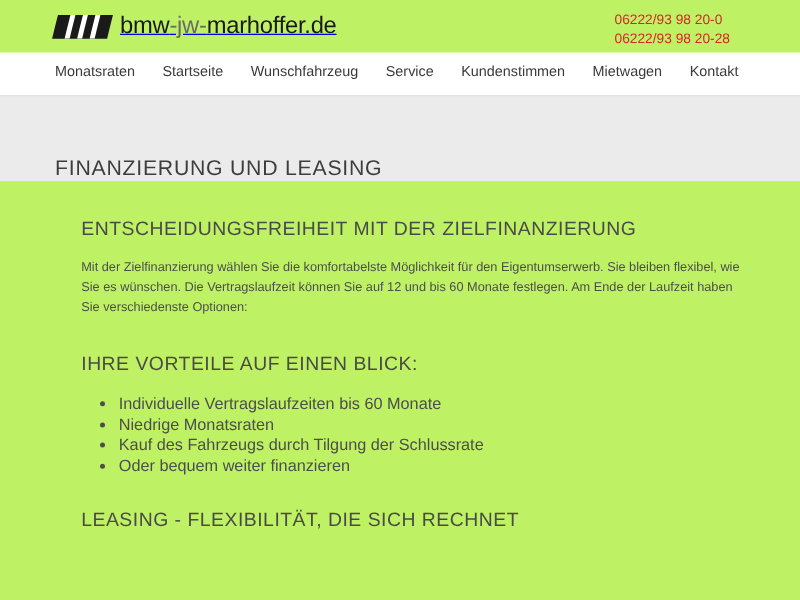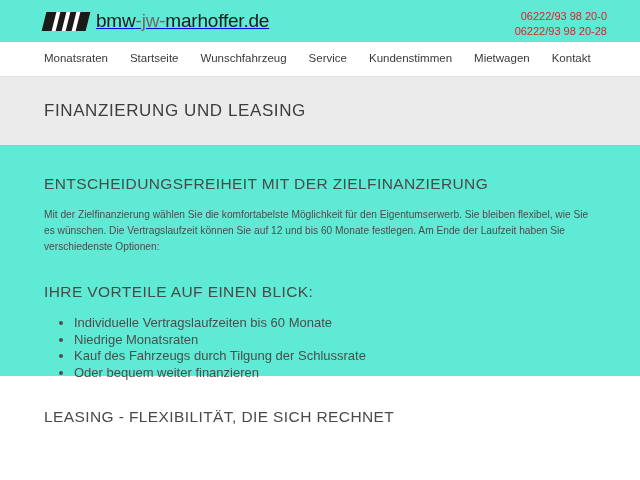--- a/index.html
+++ b/index.html
@@ -7,23 +7,23 @@
     margin: 0;
     padding: 0;
     width: 640px;
     height: 480px;
     overflow: hidden;
     background: #ffffff;
     font-family: "Liberation Sans", sans-serif;
   }
   #page {
     width: 640px;
-    height: 376px;
+    height: 480px;
     position: relative;
-    background: #5eead4;
+    background: #bef264;
   }
 
   
   .header {
     height: 42px;
     padding: 10px 0 0 0;
     position: relative;
   }
   .logo-wrap {
     position: absolute;
@@ -55,23 +55,23 @@
     font-size: 19px;
     color: #1a1a1a;
     letter-spacing: -0.2px;
     font-weight: 400;
     white-space: nowrap;
   }
   .logo-text .light { color: #6b6b6b; }
 
   .phones {
     position: absolute;
-    right: 33px;
+    right: 56px;
     top: 9px;
-    text-align: right;
+    text-align: left;
     line-height: 15px;
   }
   .phones a {
     display: block;
     color: #d9232d;
     font-size: 11px;
     text-decoration: none;
   }
 
   
@@ -87,36 +87,37 @@
     font-size: 11.5px;
     text-decoration: none;
     white-space: nowrap;
   }
 
   
   .hero {
     background: #ebebeb;
     height: 69px;
     display: flex;
-    align-items: center;
+    align-items: flex-end;
     padding-left: 44px;
     border-top: 1px solid #e3e3e3;
   }
   .hero h1 {
     margin: 0;
     font-size: 17px;
     font-weight: 400;
     letter-spacing: 0.6px;
     color: #3d3d3d;
     text-transform: uppercase;
   }
 
   
   .content {
     padding: 30px 44px 0 44px;
+    margin-left: 21px;
   }
   .content h2 {
     margin: 0 0 14px 0;
     font-size: 15.5px;
     font-weight: 400;
     letter-spacing: 0.4px;
     color: #4a4a4a;
     text-transform: uppercase;
   }
   .content h2.spaced { margin-top: 28px; }

